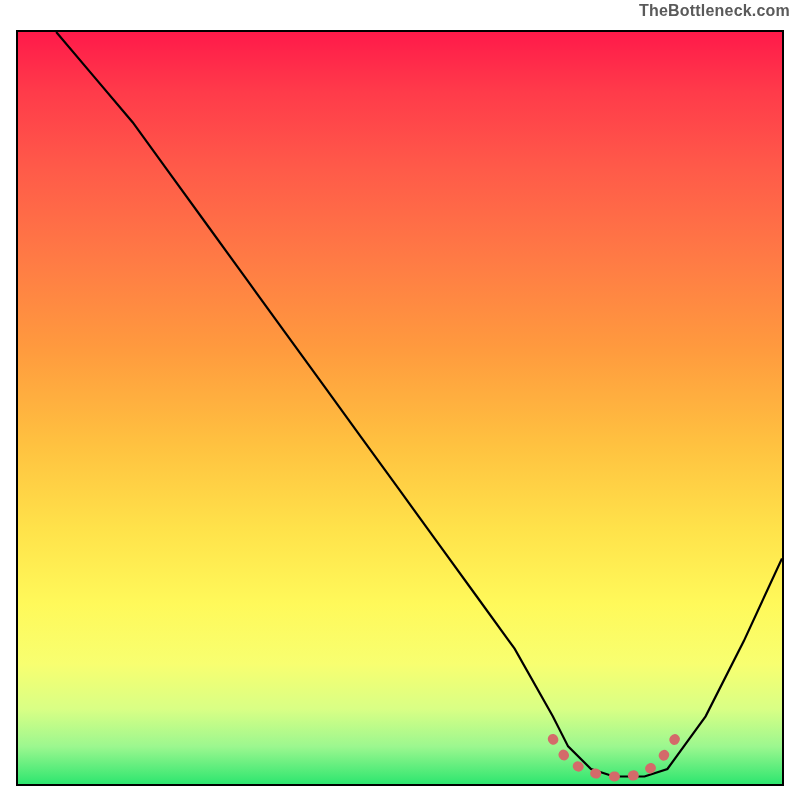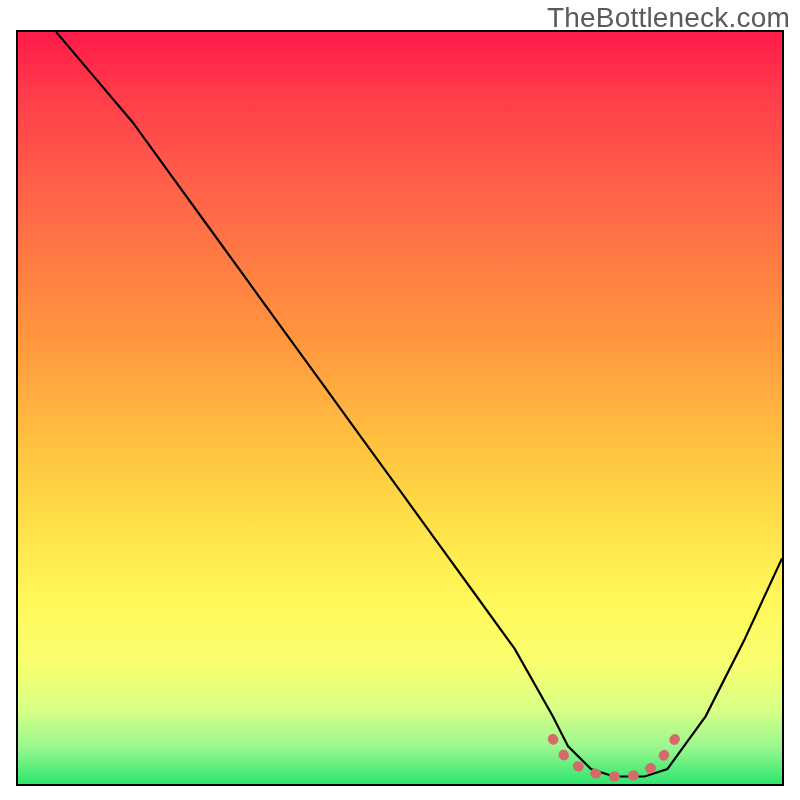--- a/index.html
+++ b/index.html
@@ -13,22 +13,22 @@
   }
   .stage {
     position: relative;
     width: 800px;
     height: 800px;
   }
   .watermark {
     position: absolute;
     top: 2px;
     right: 10px;
-    font-size: 28px;
-    font-weight: 400;
+    font-size: 16px;
+    font-weight: 700;
     color: #5a5a5a;
     letter-spacing: 0.2px;
     user-select: none;
   }
   .plot-frame {
     position: absolute;
     left: 16px;
     top: 30px;
     width: 768px;
     height: 756px;

